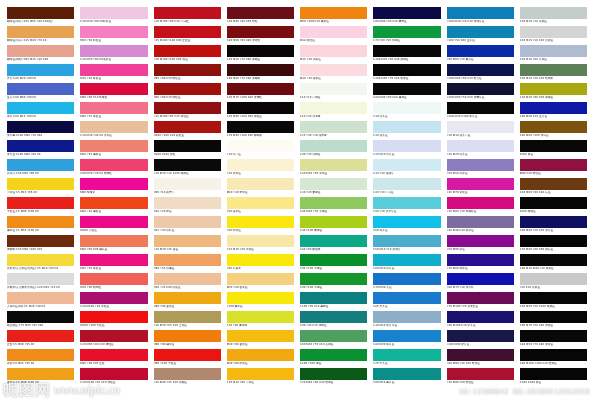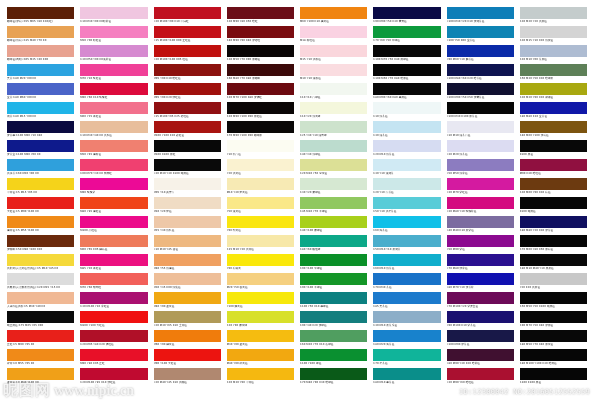--- a/index.html
+++ b/index.html
@@ -47,21 +47,21 @@
   }
   #wm-left .cn{
     font-size:15px;font-weight:bold;
     color:rgba(255,255,255,0.82);
     text-shadow:0 0 2px rgba(90,90,90,0.55);
     font-family:"DejaVu Sans",sans-serif;
     letter-spacing:1px;
     line-height:15px;
   }
   #wm-left .url{
-    font-size:14px;font-weight:bold;
+    font-size:12px;font-style:italic;font-weight:bold;
     color:rgba(255,255,255,0.82);
     text-shadow:0 0 2px rgba(90,90,90,0.55);
     font-family:"Liberation Serif",serif;
     line-height:15px;
   }
   #wm-right{
     position:absolute;right:4px;bottom:4px;
     text-align:right;pointer-events:none;
     line-height:1;
   }

